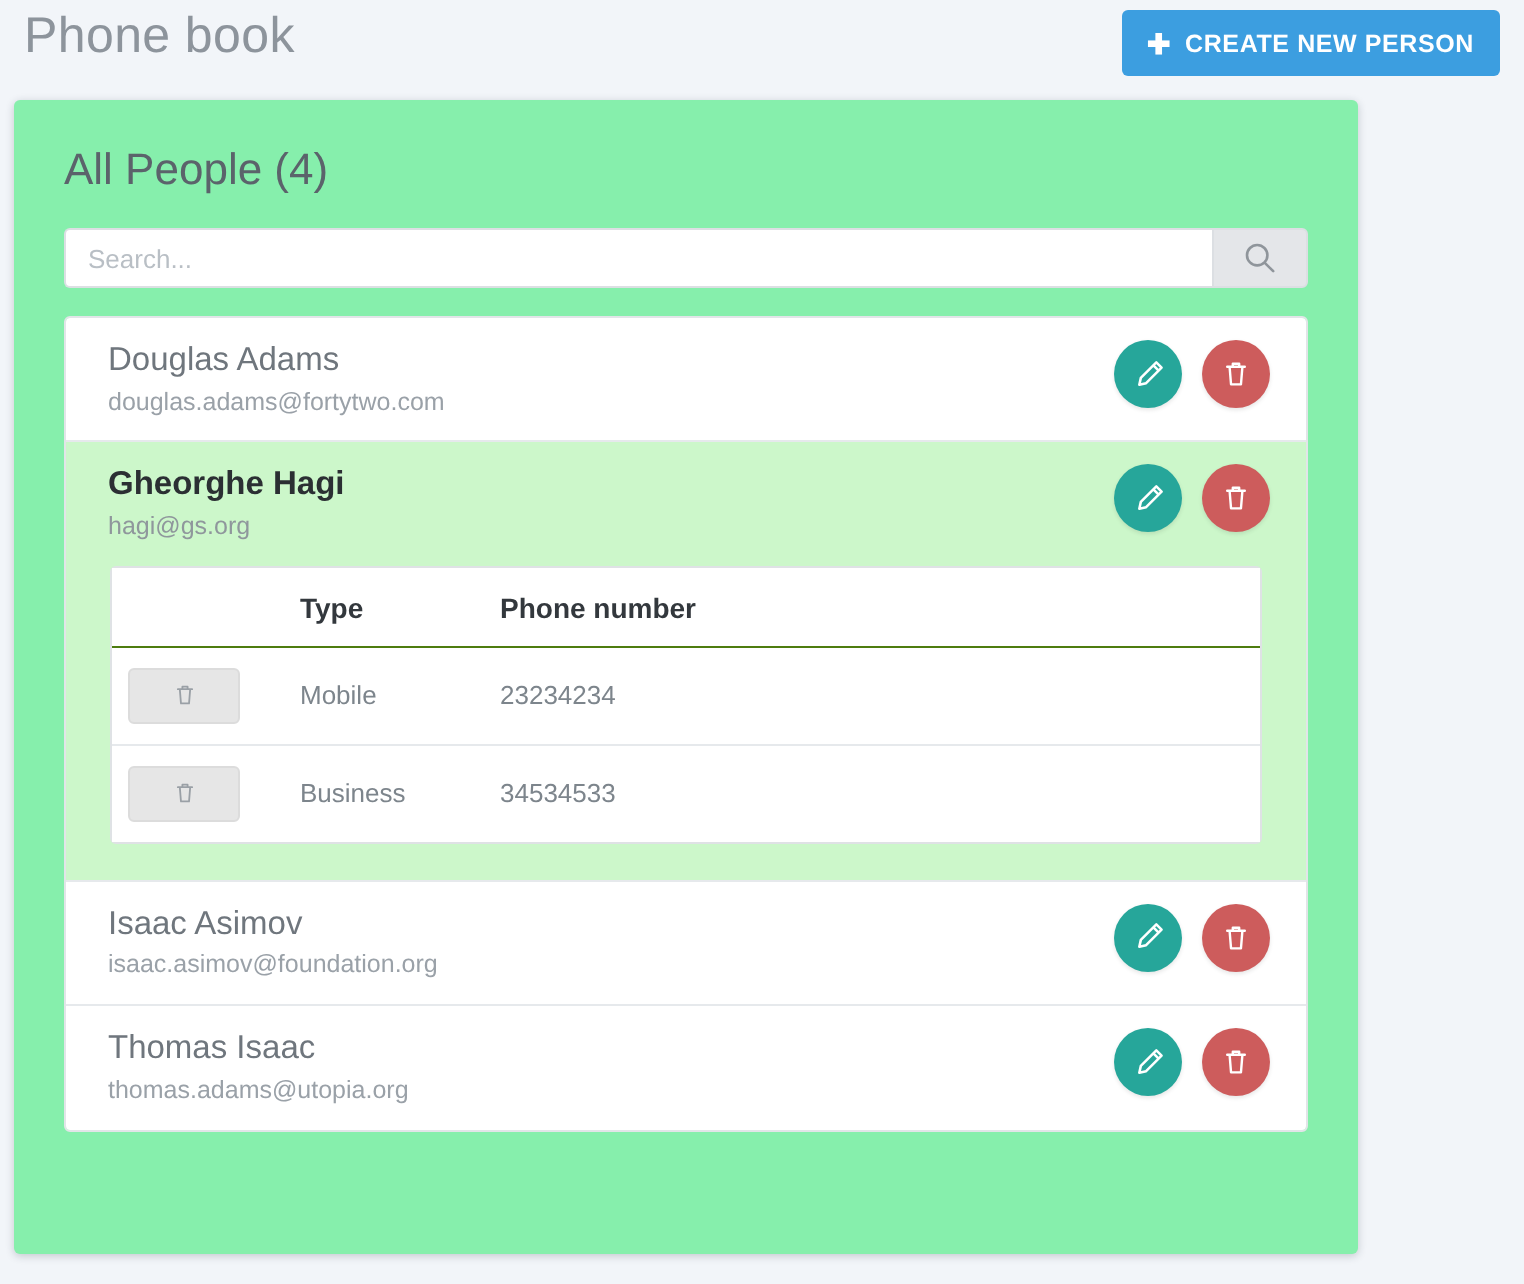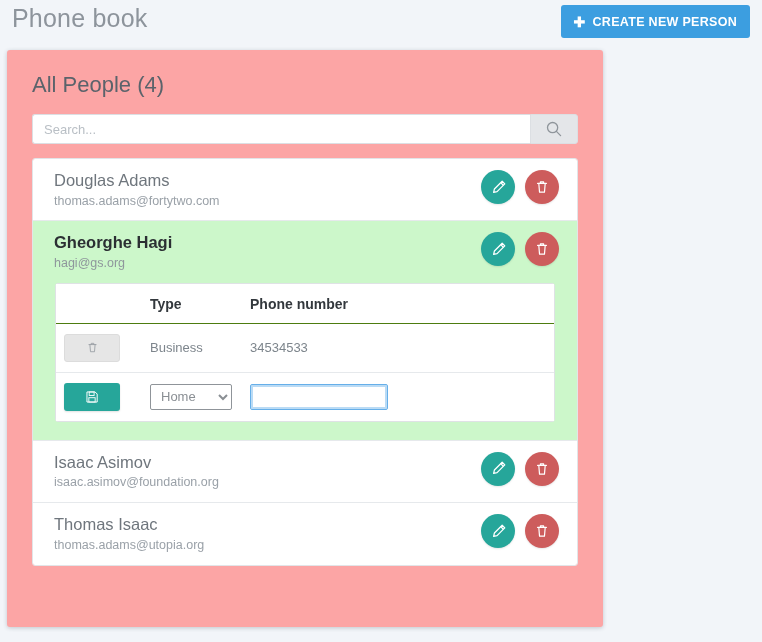--- a/index.html
+++ b/index.html
@@ -47,23 +47,23 @@
     font-size: 14px;
     font-weight: 700;
     line-height: 1;
     display: inline-block;
   }
 
   
   .panel {
     position: absolute;
     left: 7px; top: 50px;
-    width: 596px;
+    width: 672px;
     height: 577px;
-    background: #fca5a5;
+    background: #86efac;
     border-radius: 3px;
     box-shadow: 0 1px 4px rgba(30,40,60,0.22);
     padding: 22px 19px 0 19px;
   }
   .panel-title {
     font-size: 22px;
     font-weight: 400;
     color: #5b636b;
     margin: 0 0 16px 6px;
   }
@@ -263,21 +263,21 @@
         <line x1="10.4" y1="10.4" x2="14.6" y2="14.6" stroke="#8f959b" stroke-width="1.3" stroke-linecap="round"></line>
       </svg>
     </button>
   </div>
 
   <div class="people-list">
 
     <div class="person">
       <div class="person-head">
         <div class="person-name">Douglas Adams</div>
-        <div class="person-email">thomas.adams@fortytwo.com</div>
+        <div class="person-email">douglas.adams@fortytwo.com</div>
         <div class="row-actions">
           <button class="circle-btn btn-edit">
             <svg width="17" height="17" viewBox="0 0 20 20">
               <path d="M14.3 2.6l3.1 3.1-9.1 9.1-4 .9.9-4z" fill="none" stroke="#ffffff" stroke-width="1.5" stroke-linejoin="round"></path>
               <line x1="12.6" y1="4.3" x2="15.7" y2="7.4" stroke="#ffffff" stroke-width="1.5"></line>
             </svg>
           </button>
           <button class="circle-btn btn-delete">
             <svg width="16" height="16" viewBox="0 0 20 20">
               <path d="M4.5 5.5h11M8 5.5V3.6h4v1.9M6 5.5l.9 11h6.2l.9-11" fill="none" stroke="#ffffff" stroke-width="1.5" stroke-linejoin="round" stroke-linecap="round"></path>
@@ -317,43 +317,33 @@
           </thead>
           <tbody>
             <tr>
               <td class="col-act">
                 <button class="mini-del">
                   <svg width="13" height="13" viewBox="0 0 20 20">
                     <path d="M4.5 5.5h11M8 5.5V3.6h4v1.9M6 5.5l.9 11h6.2l.9-11" fill="none" stroke="#9aa0a6" stroke-width="1.4" stroke-linejoin="round" stroke-linecap="round"></path>
                   </svg>
                 </button>
               </td>
-              <td class="col-type">Business</td>
-              <td class="col-num">34534533</td>
+              <td class="col-type">Mobile</td>
+              <td class="col-num">23234234</td>
             </tr>
             <tr>
               <td class="col-act">
-                <button class="save-btn">
-                  <svg width="14" height="14" viewBox="0 0 20 20">
-                    <path d="M2.8 2.8h11.6l3 3v11.4H2.8z" fill="none" stroke="#ffffff" stroke-width="1.4" stroke-linejoin="round"></path>
-                    <rect x="6" y="2.8" width="7" height="5" fill="none" stroke="#ffffff" stroke-width="1.3"></rect>
-                    <rect x="5.5" y="11" width="9" height="6.2" fill="none" stroke="#ffffff" stroke-width="1.3"></rect>
+                <button class="mini-del">
+                  <svg width="13" height="13" viewBox="0 0 20 20">
+                    <path d="M4.5 5.5h11M8 5.5V3.6h4v1.9M6 5.5l.9 11h6.2l.9-11" fill="none" stroke="#9aa0a6" stroke-width="1.4" stroke-linejoin="round" stroke-linecap="round"></path>
                   </svg>
                 </button>
               </td>
-              <td class="col-type">
-                <select class="type-select">
-                  <option>Home</option>
-                  <option>Mobile</option>
-                  <option>Business</option>
-                </select>
-              </td>
-              <td class="col-num">
-                <input class="num-input" type="text" value="" style="">
-              </td>
+              <td class="col-type">Business</td>
+              <td class="col-num">34534533</td>
             </tr>
           </tbody>
         </table>
       </div>
     </div>
 
     <div class="person">
       <div class="person-head">
         <div class="person-name">Isaac Asimov</div>
         <div class="person-email">isaac.asimov@foundation.org</div>

